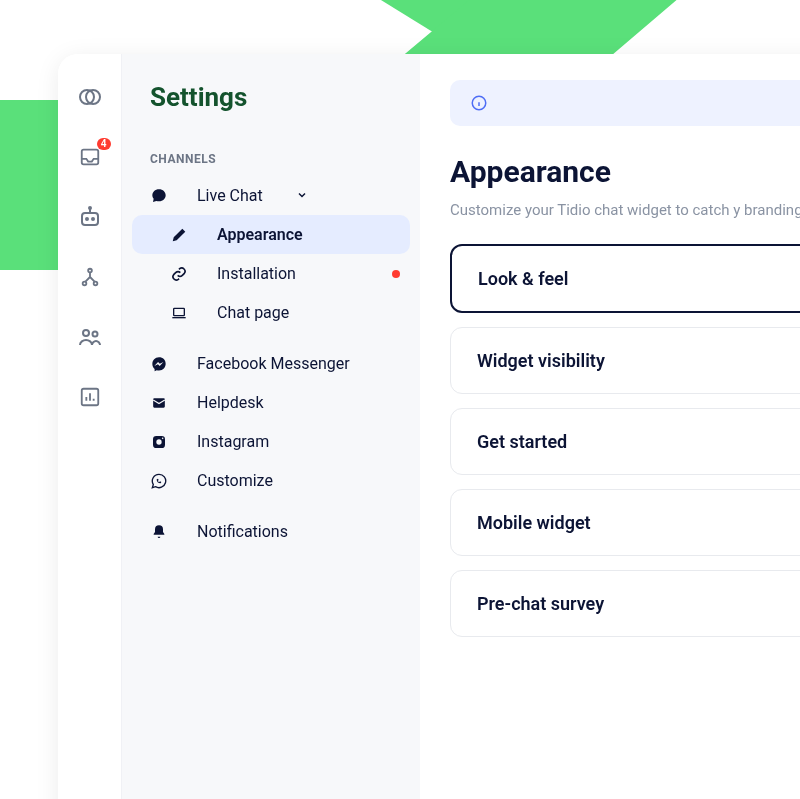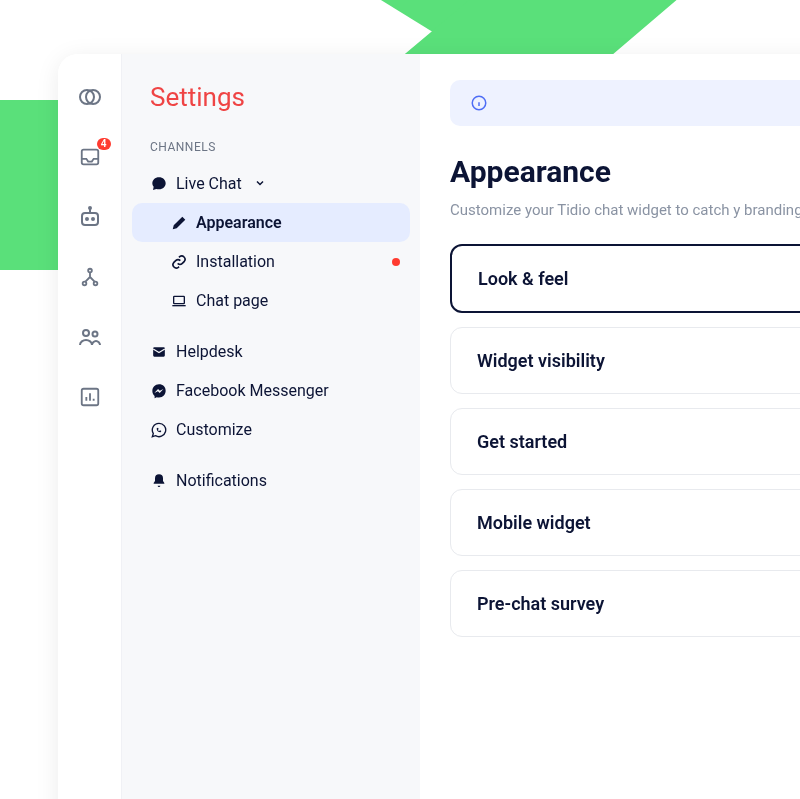--- a/index.html
+++ b/index.html
@@ -71,40 +71,41 @@
     }
     
     .sidebar {
       width: 298px;
       background: #f7f8fa;
       padding: 24px 10px 24px 10px;
       overflow: hidden;
     }
     .sidebar-title {
       font-size: 26px;
-      font-weight: 400;
-      color: #ef4444;
+      font-weight: 700;
+      color: #14532d;
       padding: 4px 18px 20px 18px;
     }
     .section-label {
       font-size: 12px;
-      font-weight: 400;
+      font-weight: 700;
       color: #6c7585;
       letter-spacing: 0.5px;
       padding: 8px 18px 10px 18px;
+      margin-top: 12px;
     }
     .menu-item {
       display: flex;
       align-items: center;
       padding: 10px 18px;
       font-size: 16px;
       color: #0c1435;
       cursor: pointer;
       border-radius: 10px;
-      gap: 8px;
+      gap: 29px;
       position: relative;
     }
     .menu-item .ico {
       width: 18px;
       height: 18px;
       display: flex;
       align-items: center;
       justify-content: center;
       flex-shrink: 0;
     }
@@ -286,37 +287,47 @@
           </svg>
       </span>
       <span>Chat page</span>
     </div>
 
 
     <div class="section-gap"></div>
 
     <div class="menu-item">
       <span class="ico">
+        <svg width="16" height="16" viewBox="0 0 24 24" fill="currentColor">
+            <path d="M12 2C6 2 2 6.5 2 12c0 3 1.3 5.6 3.4 7.4V23l3.3-1.8c1 .3 2.1.4 3.3.4 6 0 10-4.5 10-10S18 2 12 2zm1 13l-2.6-2.7L5 15l5.6-6 2.6 2.7L18.6 9 13 15z"></path>
+          </svg>
+      </span>
+      <span>Facebook Messenger</span>
+    </div>
+
+    <div class="menu-item">
+      <span class="ico">
         <svg width="16" height="14" viewBox="0 0 24 24" fill="currentColor">
             <rect x="2" y="4" width="20" height="16" rx="2"></rect>
             <path d="M2 7l10 6 10-6" stroke="#f7f8fa" stroke-width="2" fill="none"></path>
           </svg>
       </span>
       <span>Helpdesk</span>
     </div>
 
     <div class="menu-item">
       <span class="ico">
         <svg width="16" height="16" viewBox="0 0 24 24" fill="currentColor">
-            <path d="M12 2C6 2 2 6.5 2 12c0 3 1.3 5.6 3.4 7.4V23l3.3-1.8c1 .3 2.1.4 3.3.4 6 0 10-4.5 10-10S18 2 12 2zm1 13l-2.6-2.7L5 15l5.6-6 2.6 2.7L18.6 9 13 15z"></path>
-          </svg>
-      </span>
-      <span>Facebook Messenger</span>
-    </div>
-
+            <rect x="3" y="3" width="18" height="18" rx="5"></rect>
+            <circle cx="12" cy="12" r="4" fill="#f7f8fa"></circle>
+            <circle cx="17.5" cy="6.5" r="1.2" fill="#f7f8fa"></circle>
+          </svg>
+      </span>
+      <span>Instagram</span>
+    </div>
 
     <div class="menu-item">
       <span class="ico">
         <svg width="16" height="16" viewBox="0 0 24 24" fill="none" stroke="currentColor" stroke-width="2">
             <path d="M12 2a10 10 0 00-8.5 15.3L2 22l4.8-1.5A10 10 0 1012 2z"></path>
             <path d="M8.5 9.5c0 4 2 6 6 6l1-2-2-1-1 1c-1 0-2-1-2-2l1-1-1-2-2 1z" fill="currentColor" stroke="none"></path>
           </svg>
       </span>
       <span>Customize</span>
     </div>

